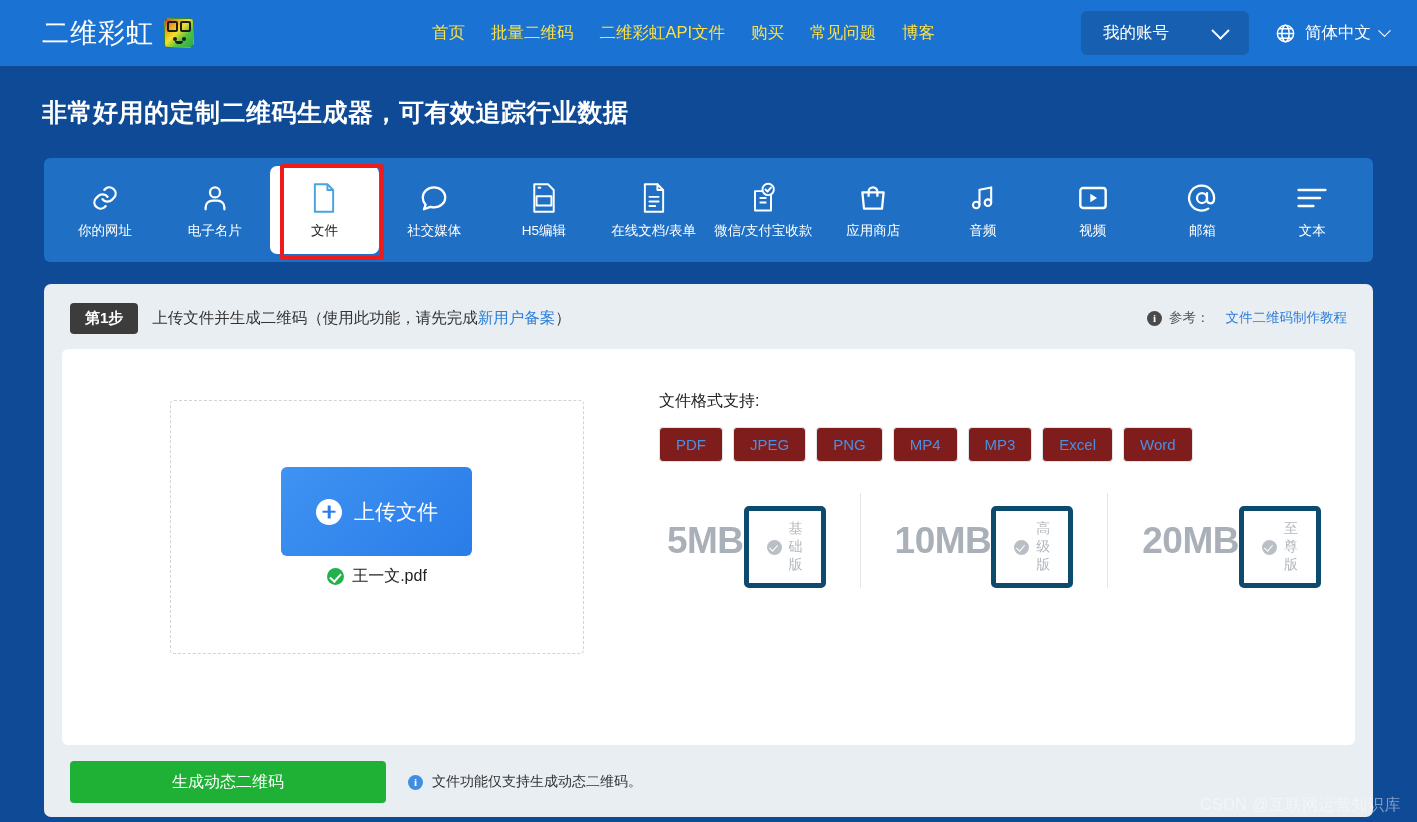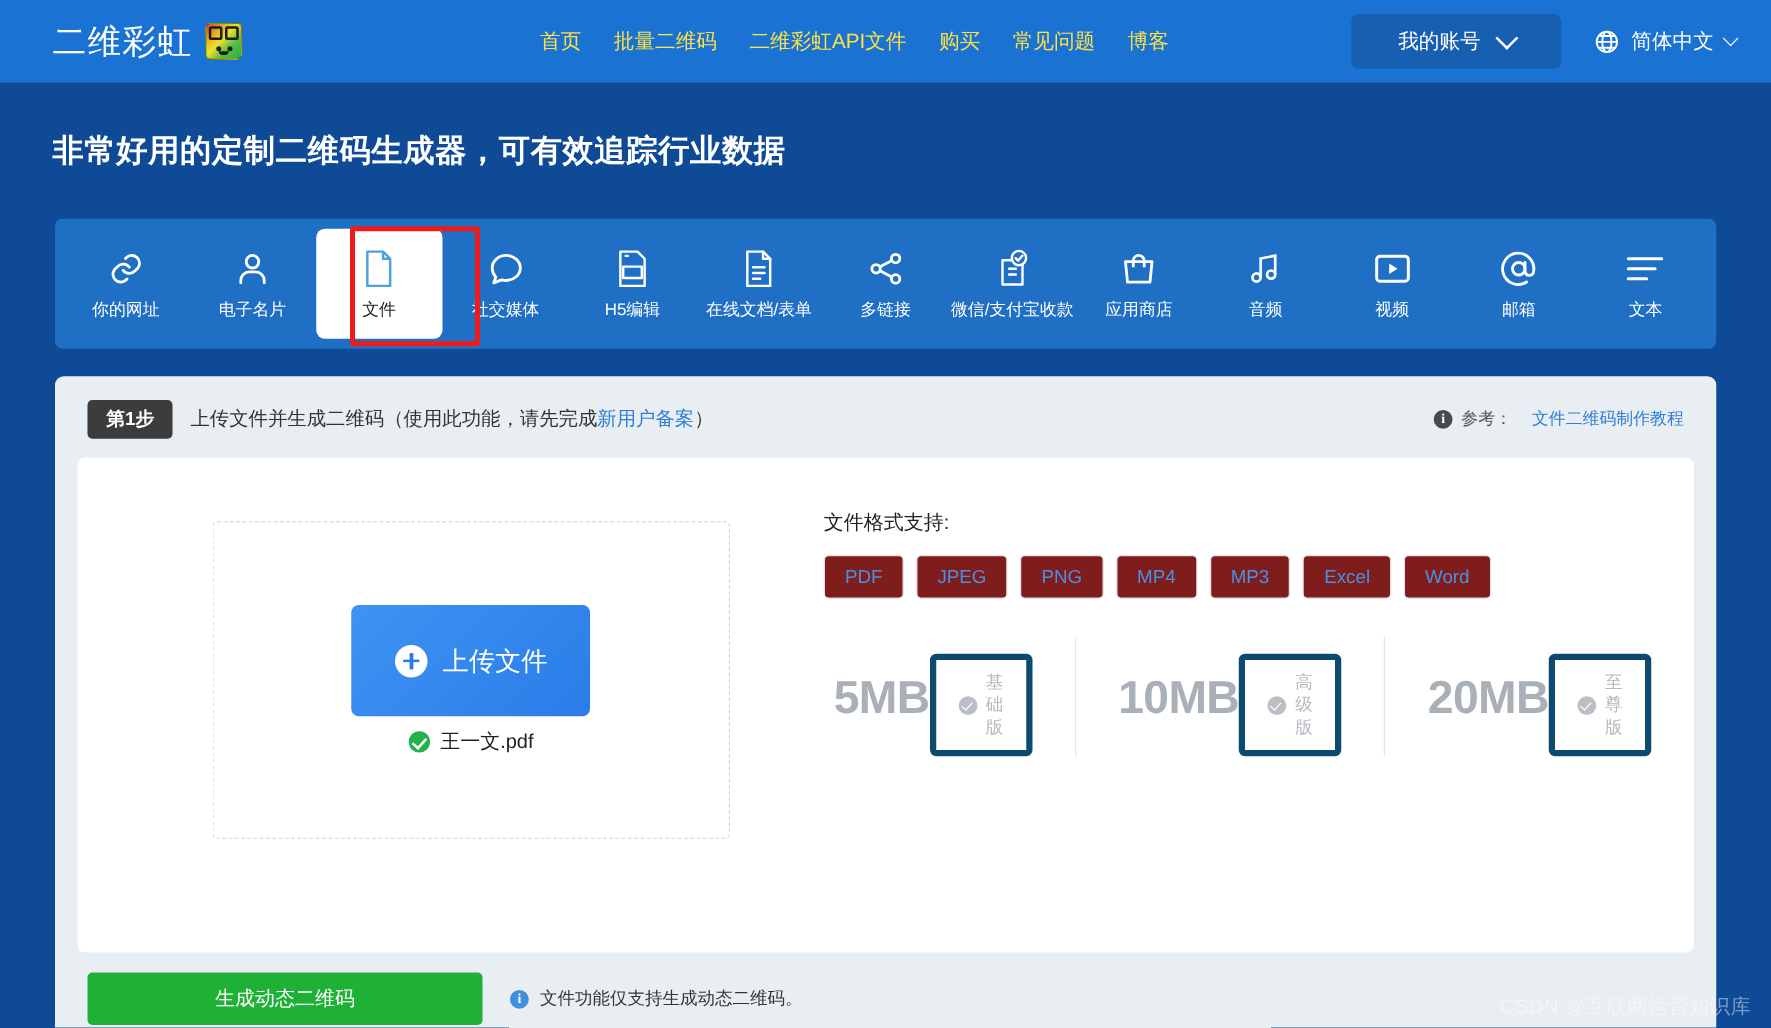--- a/index.html
+++ b/index.html
@@ -57,33 +57,33 @@
   .account-btn {
     background: #175fb0;
     border-radius: 6px;
     color: #fff;
     font-size: 16.5px;
     padding: 0 22px;
     height: 44px;
     display: flex; align-items: center; gap: 14px;
     cursor: pointer;
     min-width: 168px;
-    justify-content: center;
+    justify-content: space-between;
   }
   .lang {
     display: flex; align-items: center; gap: 9px;
     color: #fff; font-size: 16.5px; cursor: pointer;
   }
   .chev { display:inline-block; width:13px; height:13px; border-right:2.2px solid #fff; border-bottom:2.2px solid #fff; transform: rotate(45deg) translate(-2px,-2px); }
   .chev.sm { width:9px;height:9px;border-width:1.8px; }
   .globe { width:21px;height:21px; }
 
   
   .hero {
-    height: 109px;
+    height: 92px;
     display: flex; align-items: center;
     padding: 0 42px;
     position: relative;
   }
   .hero h1 {
     color: #ffffff;
     font-size: 25px;
     font-weight: bold;
     letter-spacing: .5px;
   }
@@ -342,31 +342,20 @@
     <span class="ic">
       <svg width="28" height="32" viewBox="0 0 24 28" fill="none" stroke="#fff" stroke-width="1.7" stroke-linejoin="round" stroke-linecap="round">
         <path d="M4 2h11l5 5v19H4z"></path>
         <path d="M15 2v5h5"></path>
         <path d="M8 13h8M8 17h8M8 21h5"></path>
       </svg>
     </span>
     <span class="label">在线文档/表单</span>
   </div>
 
-  <div class="tab">
-    <span class="ic">
-      <svg width="32" height="30" viewBox="0 0 24 24" fill="none" stroke="#fff" stroke-width="1.8">
-        <circle cx="18" cy="5.5" r="2.7"></circle>
-        <circle cx="18" cy="18.5" r="2.7"></circle>
-        <circle cx="5.5" cy="12" r="2.7"></circle>
-        <path d="M8 10.7l7.6-4M8 13.3l7.6 4"></path>
-      </svg>
-    </span>
-    <span class="label">多链接</span>
-  </div>
 
   <div class="tab">
     <span class="ic">
       <svg width="28" height="32" viewBox="0 0 24 28" fill="none" stroke="#fff" stroke-width="1.7" stroke-linejoin="round">
         <path d="M5 8h14v17H5z"></path>
         <circle cx="16.5" cy="6.5" r="5" fill="#1f6fc4"></circle>
         <path d="M14.2 6.6l1.7 1.7 3-3.4" stroke-linecap="round"></path>
         <path d="M9 14h6M9 18h6"></path>
       </svg>
     </span>

